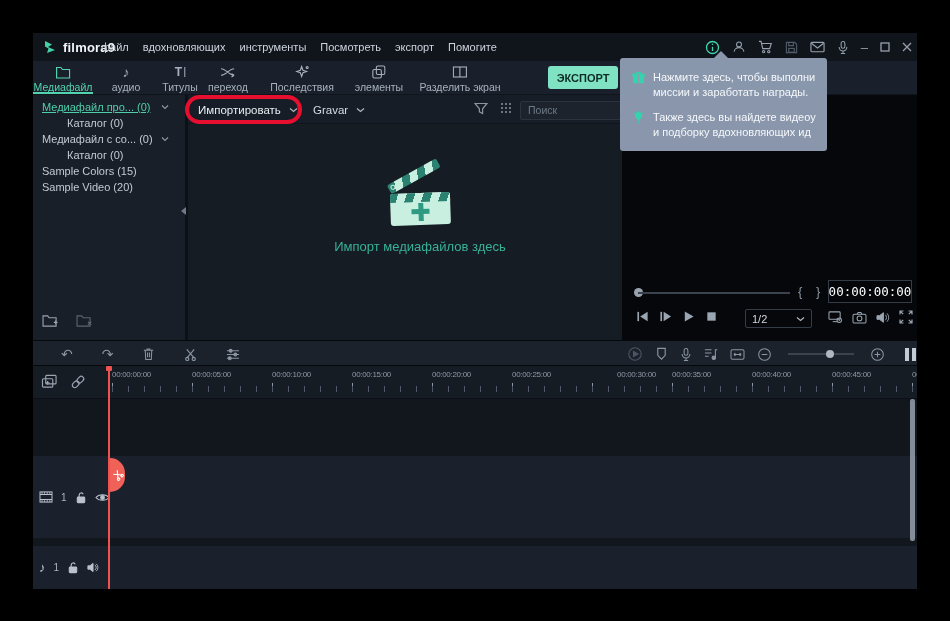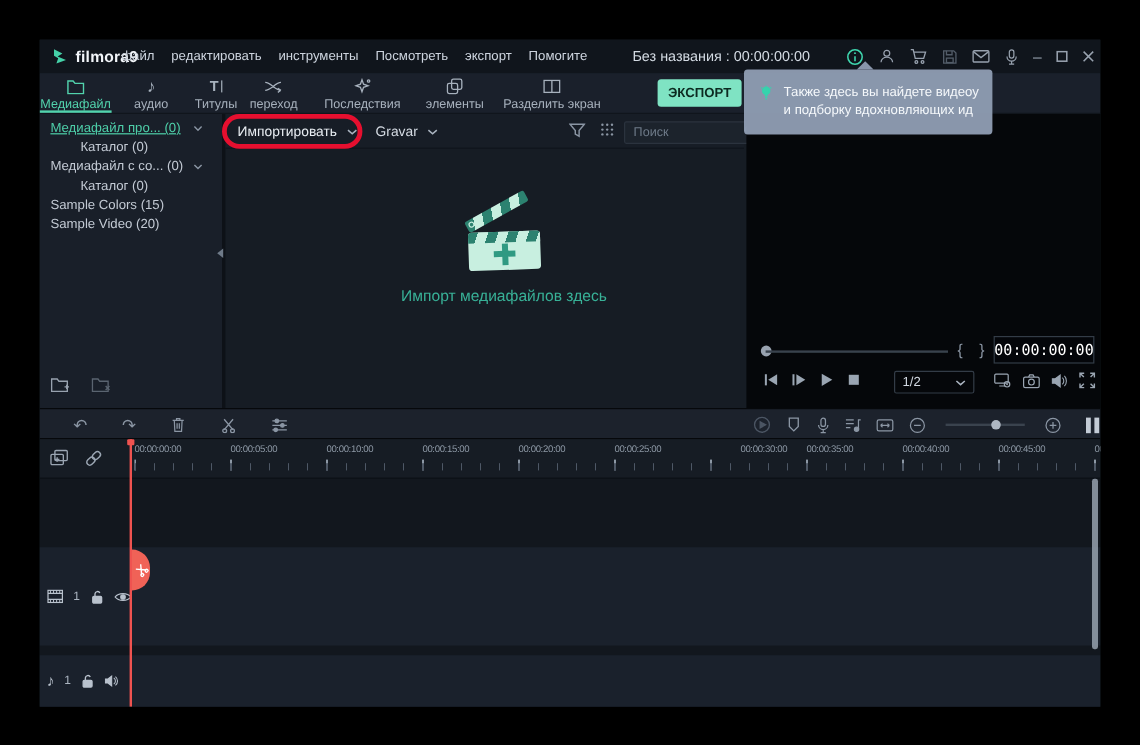--- a/index.html
+++ b/index.html
@@ -159,27 +159,26 @@
 
   <div class="titlebar">
     <div class="logo">
       <svg width="14" height="14" viewBox="0 0 14 14">
             <path d="M2 1 L9 4.5 L5 7 L12 10 L4 13 L5.5 8.5 L2 6.5 Z" fill="#45d1a8"></path>
           </svg>
       <span class="logo-text">filmora9</span>
     </div>
     <nav class="menu">
       <span>файл</span>
-      <span>редактировать</span>
+      <span>вдохновляющих</span>
       <span>инструменты</span>
       <span>Посмотреть</span>
       <span>экспорт</span>
       <span>Помогите</span>
     </nav>
-    <div class="doc-title">Без названия : 00:00:00:00</div>
     <div class="tb-icons">
       <span class="teal">
             <svg width="15" height="15" viewBox="0 0 15 15" fill="none" stroke="currentColor" stroke-width="1.3">
               <circle cx="7.5" cy="7.5" r="6"></circle>
               <path d="M7.5 6.8 V11"></path>
               <circle cx="7.5" cy="4.3" r="0.8" fill="currentColor" stroke="none"></circle>
             </svg>
           </span>
       <span>
             <svg width="14" height="14" viewBox="0 0 16 16" fill="none" stroke="currentColor" stroke-width="1.2">
@@ -639,20 +638,34 @@
     <div class="v-scroll"></div>
   </div>
 
   <div class="red-oval"></div>
 
   <div class="tooltip">
     <div class="tt-arrow"></div>
     <div class="tt-item">
       <span class="tt-ic">
             <svg width="13" height="13" viewBox="0 0 14 14" fill="none" stroke="currentColor" stroke-width="1.2">
+              <rect x="2" y="5.5" width="10" height="7" fill="currentColor"></rect>
+              <rect x="1" y="3.5" width="12" height="2.3" fill="currentColor"></rect>
+              <path d="M7 3.5 V12.5" stroke="#8d9bb1"></path>
+              <path d="M4.5 3 C4.5 1 7 1 7 3 C7 1 9.5 1 9.5 3"></path>
+            </svg>
+          </span>
+      <div>
+        <div class="tt-line">Нажмите здесь, чтобы выполни</div>
+        <div class="tt-line">миссии и заработать награды.</div>
+      </div>
+    </div>
+    <div class="tt-item">
+      <span class="tt-ic">
+            <svg width="13" height="13" viewBox="0 0 14 14" fill="none" stroke="currentColor" stroke-width="1.2">
               <circle cx="7" cy="5" r="3.2" fill="currentColor"></circle>
               <path d="M5.7 9 h2.6 M5.9 10.8 h2.2 M6.3 12.5 h1.4"></path>
               <path d="M7 0.2 v1 M2.5 2 l0.8 0.8 M11.5 2 l-0.8 0.8"></path>
             </svg>
           </span>
       <div>
         <div class="tt-line">Также здесь вы найдете видеоу</div>
         <div class="tt-line">и подборку вдохновляющих ид</div>
       </div>
     </div>

